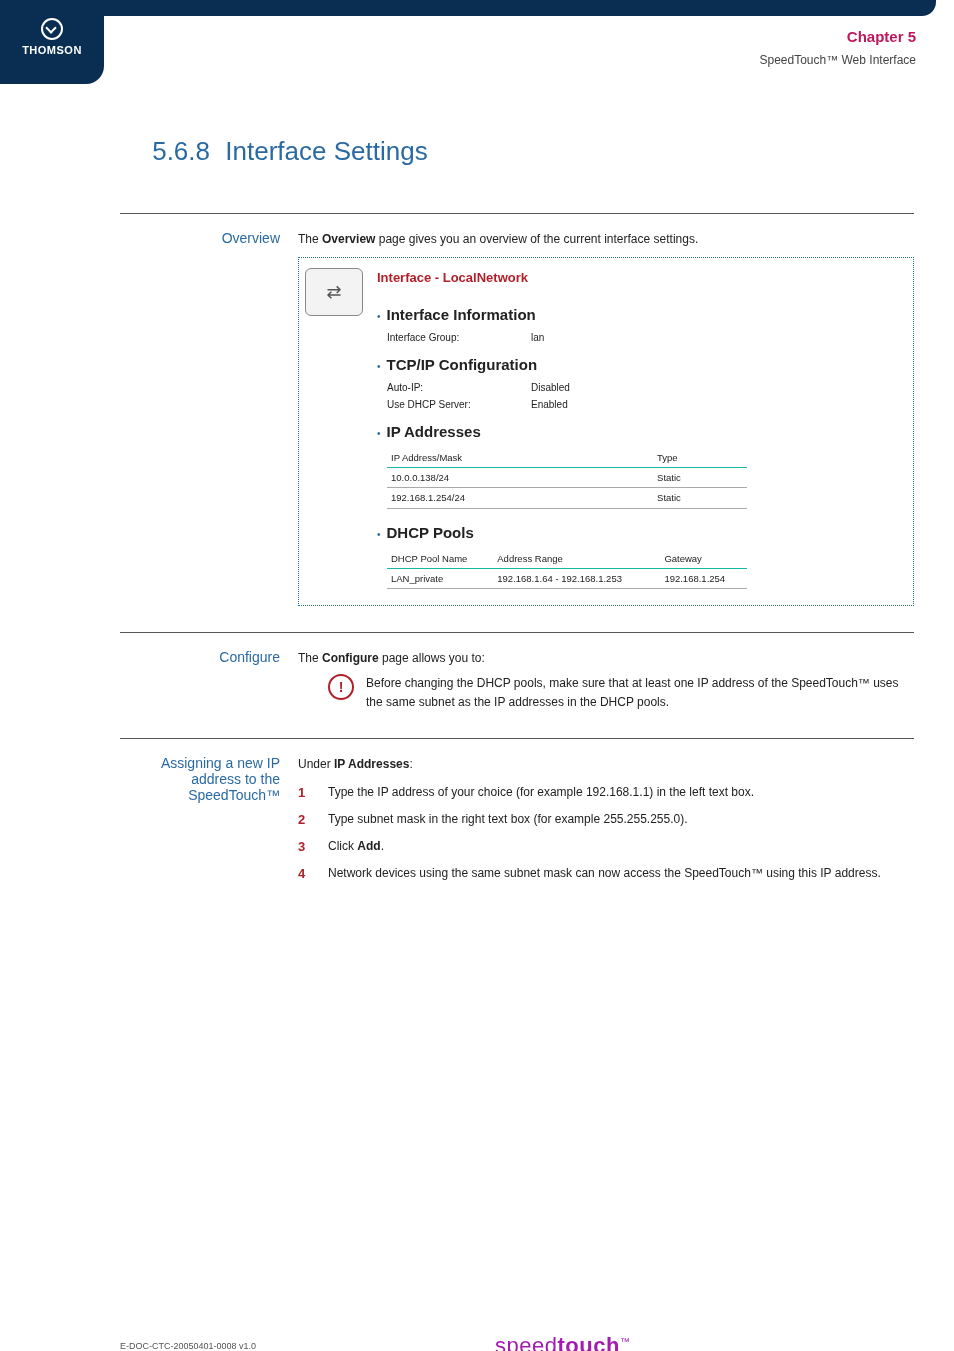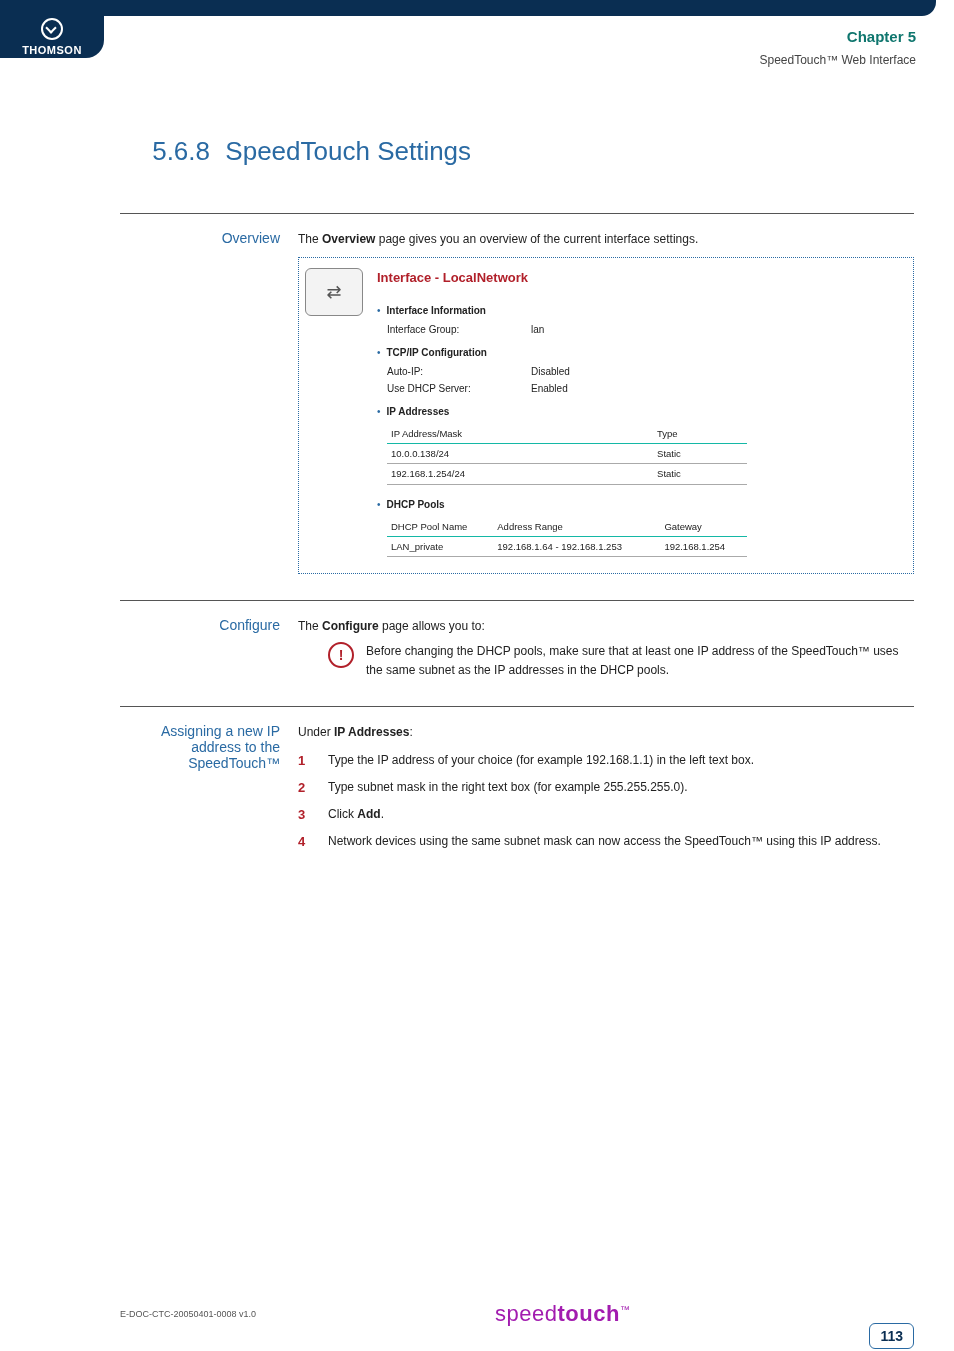--- a/index.html
+++ b/index.html
@@ -15,21 +15,21 @@
     height: 16px;
     background: #0a2e52;
     margin: 0 18px 0 0;
     border-bottom-right-radius: 14px;
   }
   .logo-block {
     position: absolute;
     top: 0;
     left: 0;
     width: 104px;
-    height: 58px;
+    height: 84px;
     background: #0a2e52;
     border-bottom-right-radius: 18px;
     color: #fff;
     text-align: center;
     padding-top: 18px;
     box-sizing: border-box;
   }
   .logo-block .glyph {
     width: 18px; height: 18px; border: 2px solid #fff; border-radius: 50%;
     margin: 0 auto 4px;
@@ -42,21 +42,21 @@
   .logo-block .brand {
     font-weight: bold; font-size: 11px; letter-spacing: 0.5px;
   }
   .header-right {
     position: absolute;
     top: 28px;
     right: 38px;
     text-align: right;
   }
   .chapter {
-    color: #0f766e;
+    color: #be185d;
     font-weight: bold;
     font-size: 15px;
   }
   .chapter-sub {
     color: #444;
     font-size: 12px;
     margin-top: 8px;
   }
   .content {
     margin: 120px 40px 0 120px;
@@ -107,21 +107,21 @@
     gap: 14px;
   }
   .sicon {
     width: 56px; height: 46px; border: 1px solid #888; border-radius: 6px;
     background: #f3f3f3;
     display: flex; align-items: center; justify-content: center;
     font-size: 18px; color: #555;
   }
   .panel-body { flex: 1; font-size: 10px; color: #222; }
   .panel-title { color: #b1202a; font-weight: bold; font-size: 13px; margin-bottom: 8px; }
-  .subhead { font-weight: bold; font-size: 10px; margin: 6px 0 2px; }
+  .subhead { font-weight: bold; font-size: 15px; margin: 6px 0 2px; }
   .bullet-row { display: flex; align-items: baseline; gap: 6px; }
   .bullet-dot { color: #2a6aa3; font-size: 10px; line-height: 1; }
   .kv { display: flex; margin: 1px 0 1px 10px; }
   .kv .k { width: 144px; font-size: 10px; }
   .kv .v { font-size: 10px; }
   .tbl { margin: 2px 0 6px 10px; border-collapse: collapse; width: 360px; font-size: 9.5px; }
   .tbl th, .tbl td { text-align: left; padding: 2px 4px; border-bottom: 1px solid #aaa; }
   .tbl th { font-weight: normal; border-bottom: 1px solid #14b8a6; }
   ul.tri { list-style: none; padding: 0; margin: 6px 0; }
   ul.tri li { position: relative; padding-left: 30px; margin: 6px 0; }
@@ -170,21 +170,21 @@
 </div>
 
 <div class="header-right">
   <div class="chapter">Chapter 5</div>
   <div class="chapter-sub">SpeedTouch™ Web Interface</div>
 </div>
 
 <div class="content">
   <div>
     <span class="section-num">5.6.8</span>
-    <span class="section-title">SpeedTouch Settings</span>
+    <span class="section-title">Interface Settings</span>
   </div>
 
   <div class="block">
     <div class="label">Overview</div>
     <div class="body">
       <div>
         <span>The </span><b>Overview</b><span> page gives you an overview of the current interface settings.</span>
       </div>
       <div class="screenshot-panel">
         <div class="sicon">⇄</div>

